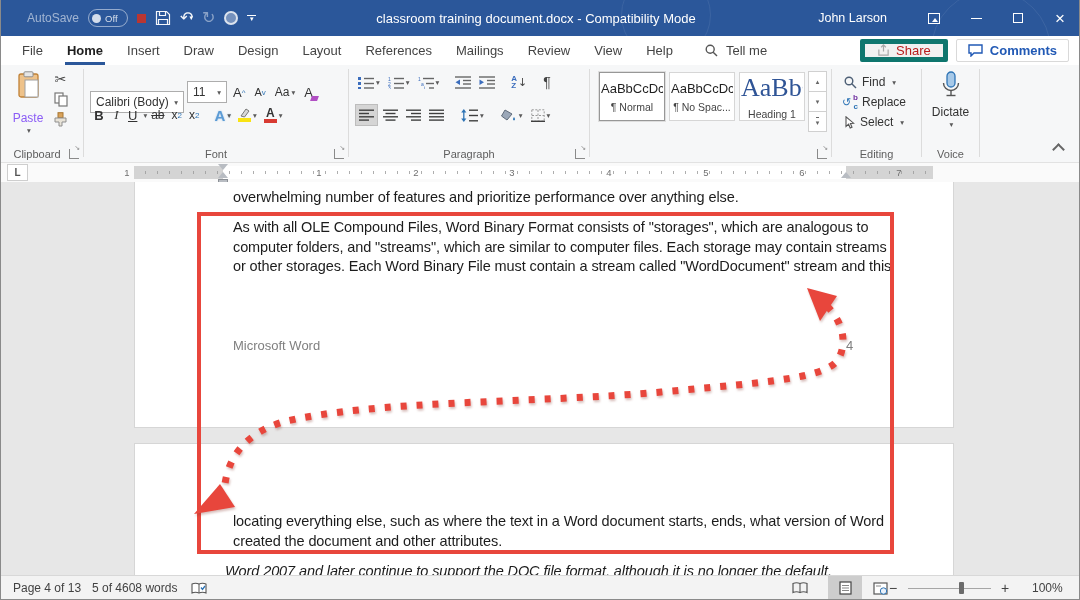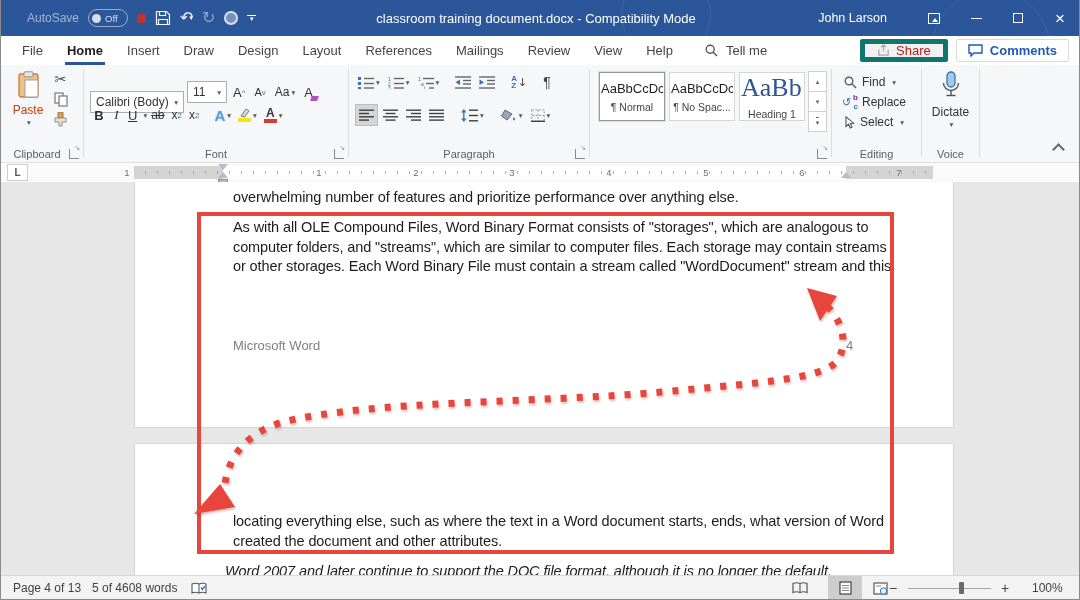--- a/index.html
+++ b/index.html
@@ -191,21 +191,21 @@
 
   <div class="ribbon">
 
     <div class="rgroup" style="left:0; width:82px;">
       <div style="position:absolute; left:8px; top:6px; width:38px; text-align:center;">
         <svg width="23" height="28" viewBox="0 0 23 28">
           <rect x="2" y="3" width="19" height="23" rx="2" fill="#eec28a" stroke="#c08136" stroke-width="1.3"></rect>
           <rect x="7" y="0.8" width="9" height="5" rx="1" fill="#e6e6e6" stroke="#8f8f8f"></rect>
           <rect x="8" y="9" width="13" height="17" fill="#fff" stroke="#9f9f9f"></rect>
         </svg>
-        <div style="font-size:12px; color:#c2410c; margin-top:0;">Paste</div>
+        <div style="font-size:12px; color:#8b5cf6; margin-top:8px;">Paste</div>
         <div class="caret glyph" style="margin-top:1px;">▾</div>
       </div>
       <div style="position:absolute; left:52px; top:6px; display:flex; flex-direction:column; gap:5px; align-items:center;">
         <span class="glyph" style="font-size:14px; color:#444;">✂</span>
         <svg width="14" height="15" viewBox="0 0 14 15">
             <rect x="1" y="1" width="8" height="10" fill="#fff" stroke="#777" stroke-width="1.2"></rect>
             <rect x="5" y="4" width="8" height="10" fill="#fff" stroke="#777" stroke-width="1.2"></rect>
           </svg>
         <svg width="15" height="15" viewBox="0 0 15 15">
             <rect x="5" y="0.7" width="5" height="5" fill="#d9a35c" stroke="#a8762f"></rect>

